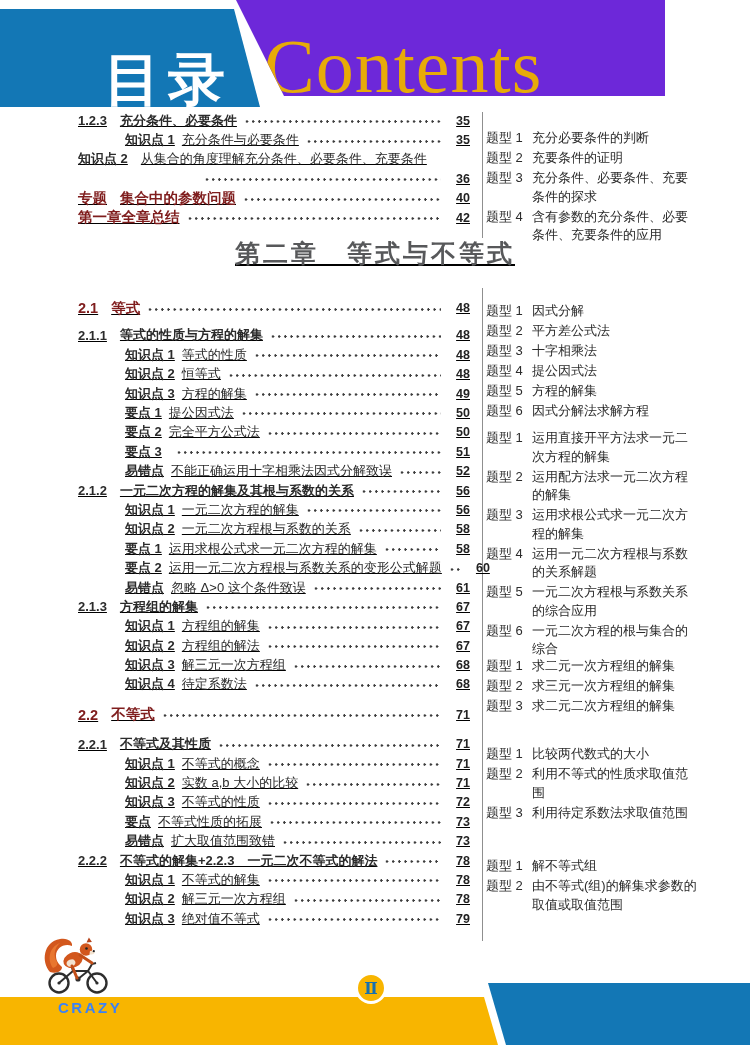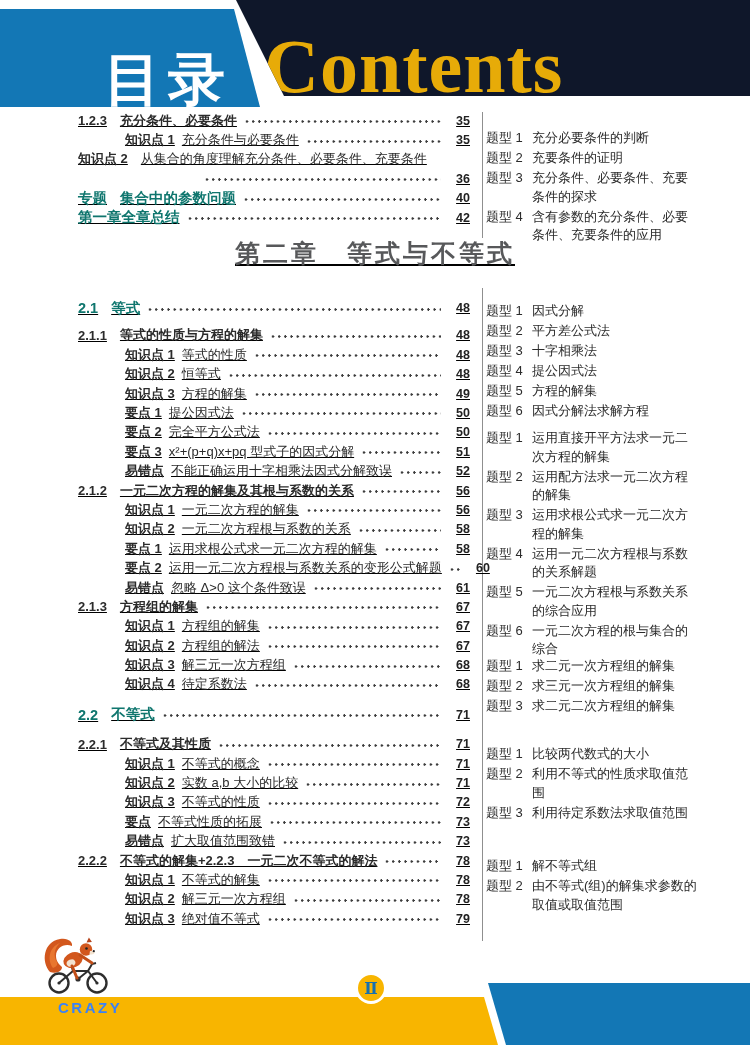--- a/index.html
+++ b/index.html
@@ -1,21 +1,21 @@
 <!DOCTYPE html>
 <html><head>
 <meta charset="utf-8">
 <style>
   html,body{margin:0;padding:0;background:#e9e9e9;}
   .page{position:relative;width:750px;height:1045px;background:#ffffff;overflow:hidden;
         font-family:"Liberation Sans","DejaVu Sans",sans-serif;}
 
   
-  .hdr-yellow{position:absolute;top:0;left:0;width:750px;height:96px;background:#0f172a;
-      clip-path:polygon(236px 0,750px 0,750px 96px,284px 96px);overflow:hidden;font-weight:bold;}
+  .hdr-yellow{position:absolute;top:0;left:0;width:665px;height:96px;background:#6d28d9;
+      clip-path:polygon(236px 0,750px 0,750px 96px,284px 96px);overflow:hidden;}
   .hdr-en{position:absolute;left:264px;bottom:-8px;font-family:"Liberation Serif","DejaVu Serif",serif;
       font-size:76px;line-height:76px;color:#e7ab08;letter-spacing:1px;white-space:nowrap;}
   .hdr-blue{position:absolute;top:9px;left:0;width:750px;height:98px;background:#1377b5;
       clip-path:polygon(0 0,234px 0,260px 98px,0 98px);}
   .hdr-cn{position:absolute;left:104px;bottom:-2px;color:#ffffff;font-weight:900;
       font-size:57px;line-height:60px;letter-spacing:7px;white-space:nowrap;}
 
   
   .divider{position:absolute;left:482px;width:1px;background:#8f8f8f;}
   #divider-seg1{top:112px;height:126px;}
@@ -23,21 +23,21 @@
 
   .leftcol{position:absolute;top:111px;left:78px;width:392px;text-decoration:underline;}
   .row{height:19.4px;display:flex;align-items:center;font-size:13px;color:#2b2b2b;white-space:nowrap;}
   .row .num{font-weight:bold;margin-right:13px;flex:none;}
   .row .title{flex:0 1 auto;}
   .row.section{font-weight:bold;}
   .row.sub{padding-left:47px;}
   .row.sub .num{margin-right:7px;}
   .row.cont{padding-left:119px;}
   .row.blue{font-size:14.5px;}
-  .row.blue .num,.row.blue .title{color:#0f766e;font-weight:bold;}
+  .row.blue .num,.row.blue .title{color:#7f1d1d;font-weight:bold;}
   .row.chapter{width:750px;margin-left:-78px;height:36px;justify-content:center;
       font-family:"Liberation Serif","DejaVu Serif",serif;font-size:25px;font-weight:bold;
       color:#57585a;letter-spacing:3px;}
   .dots{flex:1 1 auto;min-width:12px;height:7px;margin:2px 5px 0 7px;align-self:center;
       background-image:radial-gradient(circle at 3px 3.5px,#3c3c3c 1.15px,rgba(0,0,0,0) 1.35px);
       background-size:6.2px 7px;background-repeat:repeat-x;}
   .page-num{font-weight:bold;font-size:12.5px;min-width:24px;text-align:right;color:#222;flex:none;}
 
   .rightcol .qgroup{position:absolute;left:486px;width:216px;}
   .qitem{display:flex;margin-bottom:1.5px;font-size:13px;line-height:18.5px;color:#2b2b2b;}
@@ -141,21 +141,20 @@
         <span class="page-num">50</span>
       </div>
       <div class="row sub">
         <span class="num">要点 2</span>
         <span class="title">完全平方公式法</span>
         <span class="dots"></span>
         <span class="page-num">50</span>
       </div>
       <div class="row sub">
         <span class="num">要点 3</span>
-        <span class="title">x²+(p+q)x+pq 型式子的因式分解</span>
         <span class="dots"></span>
         <span class="page-num">51</span>
       </div>
       <div class="row sub">
         <span class="num">易错点</span>
         <span class="title">不能正确运用十字相乘法因式分解致误</span>
         <span class="dots"></span>
         <span class="page-num">52</span>
       </div>
       <div class="row section">

